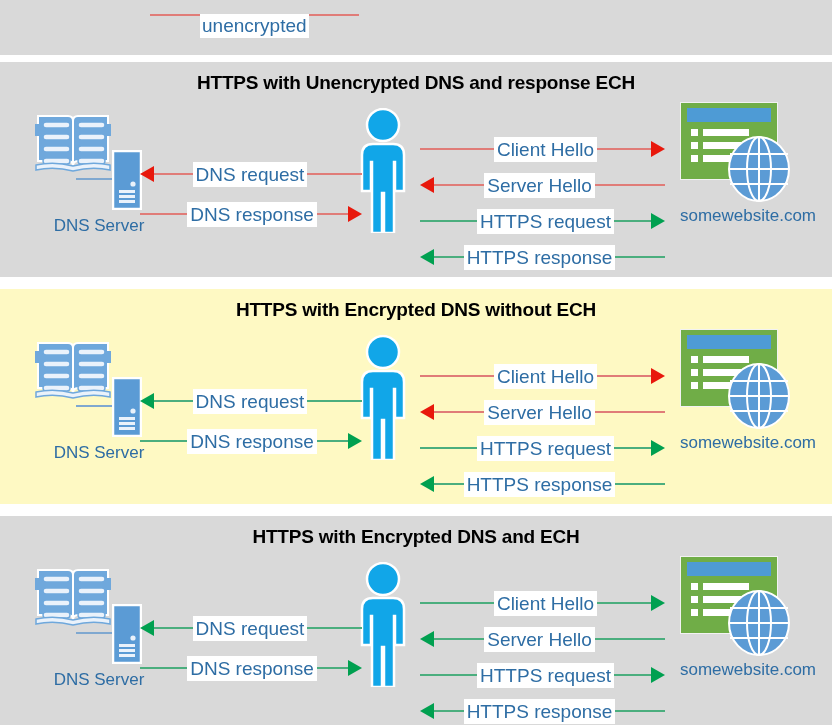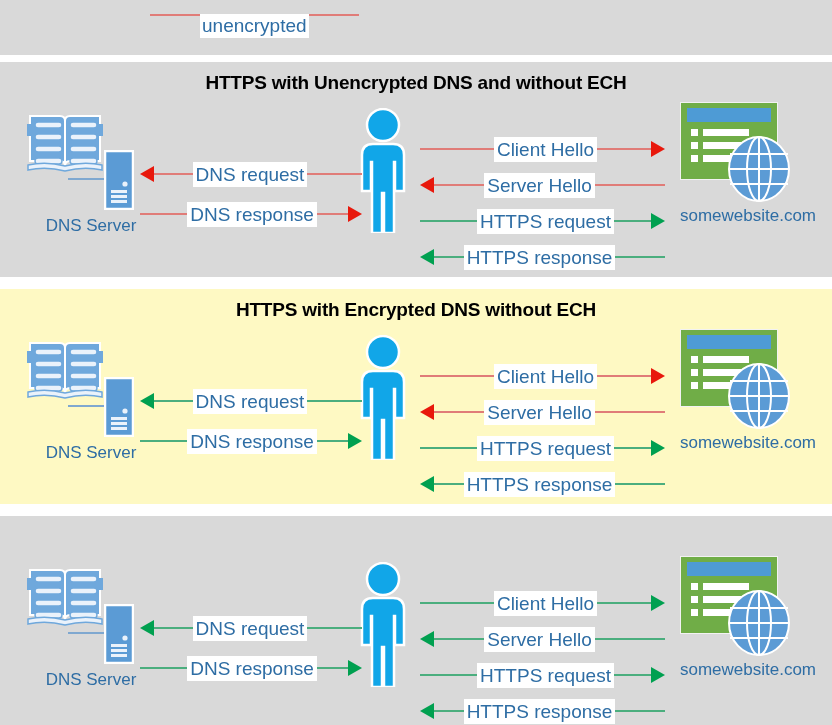--- a/index.html
+++ b/index.html
@@ -49,21 +49,21 @@
     text-align: center;
     color: #000000;
     font-weight: bold;
     font-size: 19px;
     font-family: "Liberation Sans", sans-serif;
     letter-spacing: -0.2px;
   }
   
   .dns-group {
     position: absolute;
-    left: 16px;
+    left: 24px;
     top: 48px;
     width: 150px;
     height: 140px;
   }
   .book {
     position: absolute;
     left: 10px; top: 0;
     width: 78px; height: 68px;
   }
   .server-tower {
@@ -168,21 +168,21 @@
 <div class="legend-band">
   <div class="legend-item" id="legend-0" style="left:150px; top:14px;">
     <span class="legend-line" style="background: rgb(224, 124, 120);"></span>
     <span class="legend-label">unencrypted</span>
     <span class="legend-line" style="background: rgb(224, 124, 120);"></span>
   </div>
 </div>
 
 <div id="panels-root">
     <div class="panel" id="panel-unencrypted-dns" style="top: 62px; height: 215px; background: rgb(217, 217, 217);">
-      <div class="panel-title" style="color: rgb(0, 0, 0);">HTTPS with Unencrypted DNS and without ECH</div>
+      <div class="panel-title" style="color: rgb(0, 0, 0);">HTTPS with Unencrypted DNS and response ECH</div>
       <div class="dns-group">
         <div class="book"><svg viewBox="0 0 78 68" width="78" height="68">
             <path d="M4 6 h30 q5 0 5 5 v45 q0 -5 -5 -5 h-30 z" fill="#6FA8DC" stroke="#ffffff" stroke-width="2"></path>
             <path d="M74 6 h-30 q-5 0 -5 5 v45 q0 -5 5 -5 h30 z" fill="#6FA8DC" stroke="#ffffff" stroke-width="2"></path>
             <rect x="9" y="12" width="27" height="6" rx="3" fill="#EAF2FB" stroke="#6FA8DC" stroke-width="1.4"></rect>
             <rect x="9" y="24" width="27" height="6" rx="3" fill="#EAF2FB" stroke="#6FA8DC" stroke-width="1.4"></rect>
             <rect x="9" y="36" width="27" height="6" rx="3" fill="#EAF2FB" stroke="#6FA8DC" stroke-width="1.4"></rect>
             <rect x="9" y="48" width="27" height="6" rx="3" fill="#EAF2FB" stroke="#6FA8DC" stroke-width="1.4"></rect>
             <rect x="44" y="12" width="27" height="6" rx="3" fill="#EAF2FB" stroke="#6FA8DC" stroke-width="1.4"></rect>
             <rect x="44" y="24" width="27" height="6" rx="3" fill="#EAF2FB" stroke="#6FA8DC" stroke-width="1.4"></rect>
@@ -362,20 +362,21 @@
         <span class="head right" style="border-left-color: rgb(0, 160, 80);"></span>
       </div>
       <div class="flow" style="left: 420px; top: 182px; width: 245px; justify-content: space-between;">
         <span class="head left" style="border-right-color: rgb(0, 160, 80);"></span>
         <span class="seg" style="background: rgb(75, 174, 126); flex: 1 1 18px;"></span>
         <span class="lbl">HTTPS response</span>
         <span class="seg" style="background: rgb(75, 174, 126); flex: 1 1 38px;"></span>
       </div>
     </div>
     <div class="panel" id="panel-encrypted-dns-ech" style="top: 516px; height: 209px; background: rgb(217, 217, 217);">
+      <div class="panel-title" style="color: rgb(0, 0, 0);">HTTPS with Encrypted DNS and ECH</div>
       <div class="dns-group">
         <div class="book"><svg viewBox="0 0 78 68" width="78" height="68">
             <path d="M4 6 h30 q5 0 5 5 v45 q0 -5 -5 -5 h-30 z" fill="#6FA8DC" stroke="#ffffff" stroke-width="2"></path>
             <path d="M74 6 h-30 q-5 0 -5 5 v45 q0 -5 5 -5 h30 z" fill="#6FA8DC" stroke="#ffffff" stroke-width="2"></path>
             <rect x="9" y="12" width="27" height="6" rx="3" fill="#EAF2FB" stroke="#6FA8DC" stroke-width="1.4"></rect>
             <rect x="9" y="24" width="27" height="6" rx="3" fill="#EAF2FB" stroke="#6FA8DC" stroke-width="1.4"></rect>
             <rect x="9" y="36" width="27" height="6" rx="3" fill="#EAF2FB" stroke="#6FA8DC" stroke-width="1.4"></rect>
             <rect x="9" y="48" width="27" height="6" rx="3" fill="#EAF2FB" stroke="#6FA8DC" stroke-width="1.4"></rect>
             <rect x="44" y="12" width="27" height="6" rx="3" fill="#EAF2FB" stroke="#6FA8DC" stroke-width="1.4"></rect>
             <rect x="44" y="24" width="27" height="6" rx="3" fill="#EAF2FB" stroke="#6FA8DC" stroke-width="1.4"></rect>

